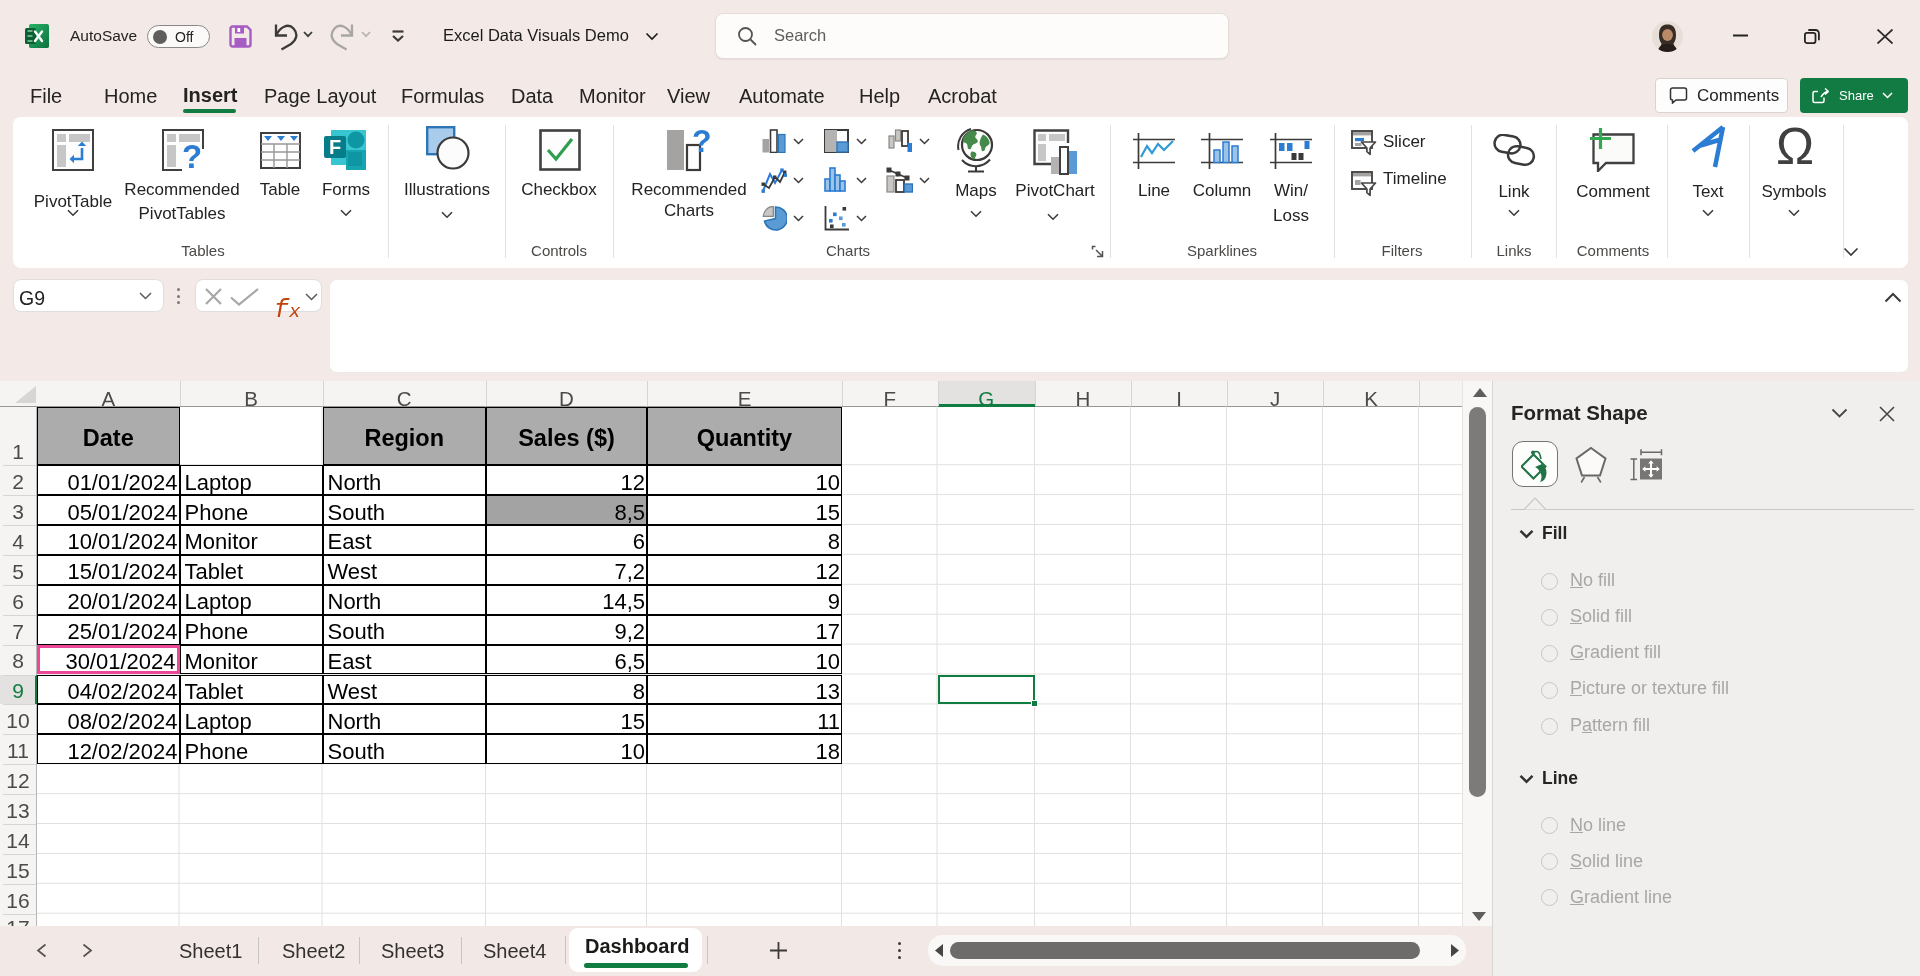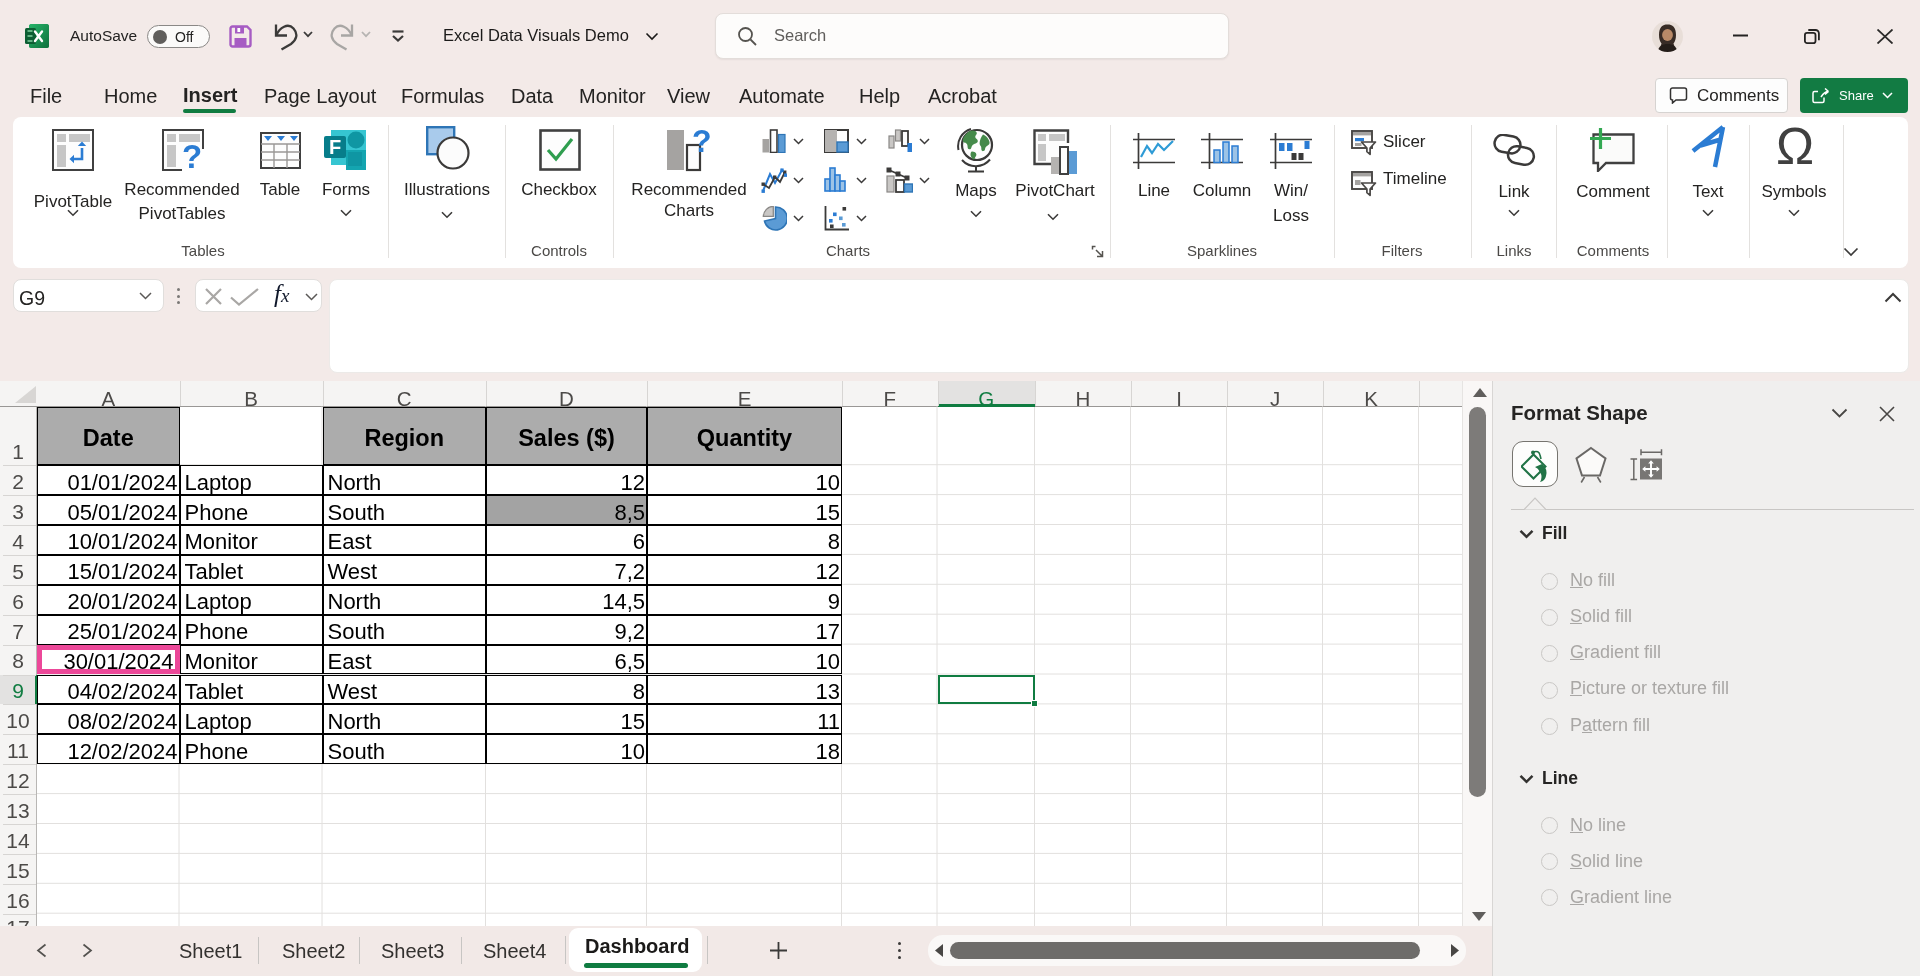--- a/index.html
+++ b/index.html
@@ -422,21 +422,21 @@
 <div class="abs" style="left:177px;top:288px;width:3px;height:3px;border-radius:50%;background:#7a7876;"></div>
 <div class="abs" style="left:177px;top:294.5px;width:3px;height:3px;border-radius:50%;background:#7a7876;"></div>
 <div class="abs" style="left:177px;top:301px;width:3px;height:3px;border-radius:50%;background:#7a7876;"></div>
 <div class="abs" style="left:195px;top:279px;width:127px;height:33px;background:#fff;border:1px solid #e0dedc;border-radius:8px;"></div>
 <svg class="abs" style="left:204px;top:287px" width="19" height="19" viewBox="0 0 19 19">
     <path d="M2 2l15 15M17 2L2 17" stroke="#a9a7a5" stroke-width="2.2"></path>
   </svg>
 <svg class="abs" style="left:229px;top:287px" width="31" height="19" viewBox="0 0 31 19">
     <path d="M2 10.5l8 7L29 2" fill="none" stroke="#a9a7a5" stroke-width="2.2"></path>
   </svg>
-<div class="abs" style="left:274px;top:280px;font-size:25px;font-style:italic;font-family:Liberation Serif, serif;color:#0f172a;">f<span style="font-size:19px;">x</span></div>
+<div class="abs" style="left:274px;top:296px;font-size:25px;font-style:italic;font-family:Liberation Mono, monospace;color:#c2410c;">f<span style="font-size:19px;">x</span></div>
 <svg class="abs" style="left:304.5px;top:292.5px" width="13" height="8" viewBox="0 0 13 8">
     <path d="M1 1l5.5 5.5L12 1" fill="none" stroke="#5b5957" stroke-width="1.5"></path>
   </svg>
 <div class="abs" style="left:329px;top:278.5px;width:1580px;height:94px;background:#fff;border:1px solid #eceae8;border-radius:8px;"></div>
 <svg class="abs" style="left:1884px;top:291px" width="18" height="12" viewBox="0 0 18 12">
     <path d="M1.5 10.5L9 3l7.5 7.5" fill="none" stroke="#3b3a39" stroke-width="2"></path>
   </svg>
 
 <div id="sheet" class="abs" style="left:0;top:381px;width:1462px;height:545px;background:#fff;overflow:hidden;">
 
@@ -562,21 +562,21 @@
 <div class="abs" style="left:37px;top:203.8px;width:142.5px;height:29.9px;background:#fff;border:1px solid #000;font-size:22px;color:#000;display:flex;align-items:center;padding-top:5px;justify-content:flex-end;padding-right:1px;">20/01/2024</div>
 <div class="abs" style="left:179.5px;top:203.8px;width:143.0px;height:29.9px;background:#fff;border:1px solid #000;font-size:22px;color:#000;display:flex;align-items:center;padding-top:5px;justify-content:flex-start;padding-left:4px;">Laptop</div>
 <div class="abs" style="left:322.5px;top:203.8px;width:163.5px;height:29.9px;background:#fff;border:1px solid #000;font-size:22px;color:#000;display:flex;align-items:center;padding-top:5px;justify-content:flex-start;padding-left:4px;">North</div>
 <div class="abs" style="left:486px;top:203.8px;width:161px;height:29.9px;background:#fff;border:1px solid #000;font-size:22px;color:#000;display:flex;align-items:center;padding-top:5px;justify-content:flex-end;padding-right:1px;">14,5</div>
 <div class="abs" style="left:647px;top:203.8px;width:195px;height:29.9px;background:#fff;border:1px solid #000;font-size:22px;color:#000;display:flex;align-items:center;padding-top:5px;justify-content:flex-end;padding-right:1px;">9</div>
 <div class="abs" style="left:37px;top:233.7px;width:142.5px;height:29.9px;background:#fff;border:1px solid #000;font-size:22px;color:#000;display:flex;align-items:center;padding-top:5px;justify-content:flex-end;padding-right:1px;">25/01/2024</div>
 <div class="abs" style="left:179.5px;top:233.7px;width:143.0px;height:29.9px;background:#fff;border:1px solid #000;font-size:22px;color:#000;display:flex;align-items:center;padding-top:5px;justify-content:flex-start;padding-left:4px;">Phone</div>
 <div class="abs" style="left:322.5px;top:233.7px;width:163.5px;height:29.9px;background:#fff;border:1px solid #000;font-size:22px;color:#000;display:flex;align-items:center;padding-top:5px;justify-content:flex-start;padding-left:4px;">South</div>
 <div class="abs" style="left:486px;top:233.7px;width:161px;height:29.9px;background:#fff;border:1px solid #000;font-size:22px;color:#000;display:flex;align-items:center;padding-top:5px;justify-content:flex-end;padding-right:1px;">9,2</div>
 <div class="abs" style="left:647px;top:233.7px;width:195px;height:29.9px;background:#fff;border:1px solid #000;font-size:22px;color:#000;display:flex;align-items:center;padding-top:5px;justify-content:flex-end;padding-right:1px;">17</div>
-<div class="abs" style="left:37px;top:263.59999999999997px;width:142.5px;height:29.9px;background:#fff;border:5px solid #ec4899;font-size:22px;color:#000;display:flex;align-items:center;padding-top:5px;justify-content:flex-end;padding-right:1px;">30/01/2024</div>
+<div class="abs" style="left:37px;top:263.59999999999997px;width:142.5px;height:29.9px;background:#fff;border:3px solid #ec4899;font-size:22px;color:#000;display:flex;align-items:center;padding-top:5px;justify-content:flex-end;padding-right:1px;">30/01/2024</div>
 <div class="abs" style="left:179.5px;top:263.59999999999997px;width:143.0px;height:29.9px;background:#fff;border:1px solid #000;font-size:22px;color:#000;display:flex;align-items:center;padding-top:5px;justify-content:flex-start;padding-left:4px;">Monitor</div>
 <div class="abs" style="left:322.5px;top:263.59999999999997px;width:163.5px;height:29.9px;background:#fff;border:1px solid #000;font-size:22px;color:#000;display:flex;align-items:center;padding-top:5px;justify-content:flex-start;padding-left:4px;">East</div>
 <div class="abs" style="left:486px;top:263.59999999999997px;width:161px;height:29.9px;background:#fff;border:1px solid #000;font-size:22px;color:#000;display:flex;align-items:center;padding-top:5px;justify-content:flex-end;padding-right:1px;">6,5</div>
 <div class="abs" style="left:647px;top:263.59999999999997px;width:195px;height:29.9px;background:#fff;border:1px solid #000;font-size:22px;color:#000;display:flex;align-items:center;padding-top:5px;justify-content:flex-end;padding-right:1px;">10</div>
 <div class="abs" style="left:37px;top:293.5px;width:142.5px;height:29.9px;background:#fff;border:1px solid #000;font-size:22px;color:#000;display:flex;align-items:center;padding-top:5px;justify-content:flex-end;padding-right:1px;">04/02/2024</div>
 <div class="abs" style="left:179.5px;top:293.5px;width:143.0px;height:29.9px;background:#fff;border:1px solid #000;font-size:22px;color:#000;display:flex;align-items:center;padding-top:5px;justify-content:flex-start;padding-left:4px;">Tablet</div>
 <div class="abs" style="left:322.5px;top:293.5px;width:163.5px;height:29.9px;background:#fff;border:1px solid #000;font-size:22px;color:#000;display:flex;align-items:center;padding-top:5px;justify-content:flex-start;padding-left:4px;">West</div>
 <div class="abs" style="left:486px;top:293.5px;width:161px;height:29.9px;background:#fff;border:1px solid #000;font-size:22px;color:#000;display:flex;align-items:center;padding-top:5px;justify-content:flex-end;padding-right:1px;">8</div>
 <div class="abs" style="left:647px;top:293.5px;width:195px;height:29.9px;background:#fff;border:1px solid #000;font-size:22px;color:#000;display:flex;align-items:center;padding-top:5px;justify-content:flex-end;padding-right:1px;">13</div>
 <div class="abs" style="left:37px;top:323.4px;width:142.5px;height:29.9px;background:#fff;border:1px solid #000;font-size:22px;color:#000;display:flex;align-items:center;padding-top:5px;justify-content:flex-end;padding-right:1px;">08/02/2024</div>

